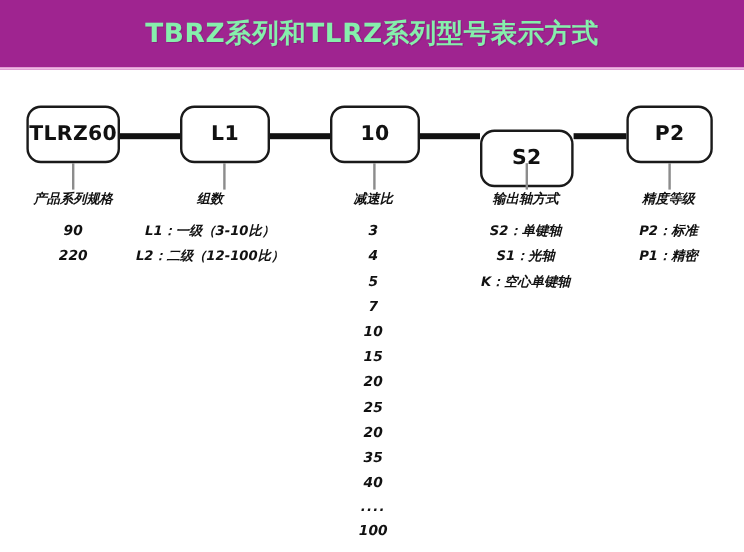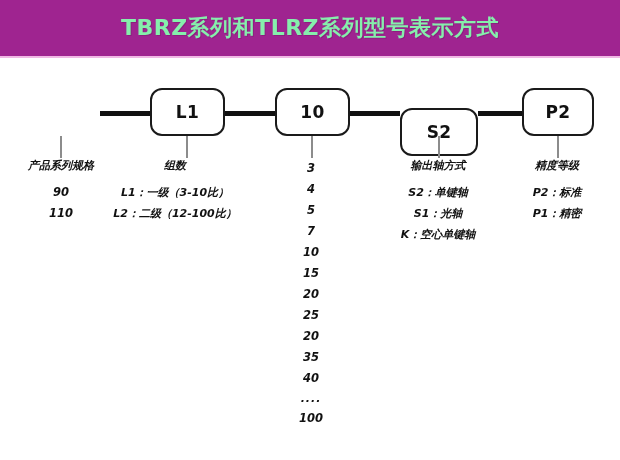--- a/index.html
+++ b/index.html
@@ -119,20 +119,23 @@
   <div class="banner-title">TBRZ系列和TLRZ系列型号表示方式</div>
 </div>
 
 <div class="diagram">
 
   <div class="connector" style="left:100px; width:50px;"></div>
   <div class="connector" style="left:225px; width:50px;"></div>
   <div class="connector" style="left:350px; width:50px;"></div>
   <div class="connector" style="left:478px; width:44px;"></div>
 
+  <div class="code-box" style="left:22px; top:30px; width:78px;">
+    <span>TLRZ60</span>
+  </div>
   <div class="code-box" style="left:150px; top:30px; width:75px;">
     <span>L1</span>
   </div>
   <div class="code-box" style="left:275px; top:30px; width:75px;">
     <span>10</span>
   </div>
   <div class="code-box" style="left:400px; top:30px; width:78px;margin-top:20px;">
     <span>S2</span>
   </div>
   <div class="code-box" style="left:522px; top:30px; width:72px;text-align:center;">
@@ -141,30 +144,31 @@
 
   <div class="drop-line" style="left:60px;"></div>
   <div class="drop-line" style="left:186px;"></div>
   <div class="drop-line" style="left:311px;"></div>
   <div class="drop-line" style="left:438px;"></div>
   <div class="drop-line" style="left:557px;"></div>
 
   <div class="col" style="left:11px; width:100px;">
     <div class="col-head">产品系列规格</div>
     <div class="col-item num">90</div>
-    <div class="col-item num">110</div>
+    <div class="col-item num">220</div>
   </div>
 
   <div class="col" style="left:100px; width:150px;">
     <div class="col-head">组数</div>
     <div class="col-item">L1：一级（3-10比）</div>
     <div class="col-item">L2：二级（12-100比）</div>
   </div>
 
   <div class="col" style="left:261px; width:100px;">
+    <div class="col-head">减速比</div>
     <div class="col-item num">3</div>
     <div class="col-item num">4</div>
     <div class="col-item num">5</div>
     <div class="col-item num">7</div>
     <div class="col-item num">10</div>
     <div class="col-item num">15</div>
     <div class="col-item num">20</div>
     <div class="col-item num">25</div>
     <div class="col-item num">20</div>
     <div class="col-item num">35</div>

